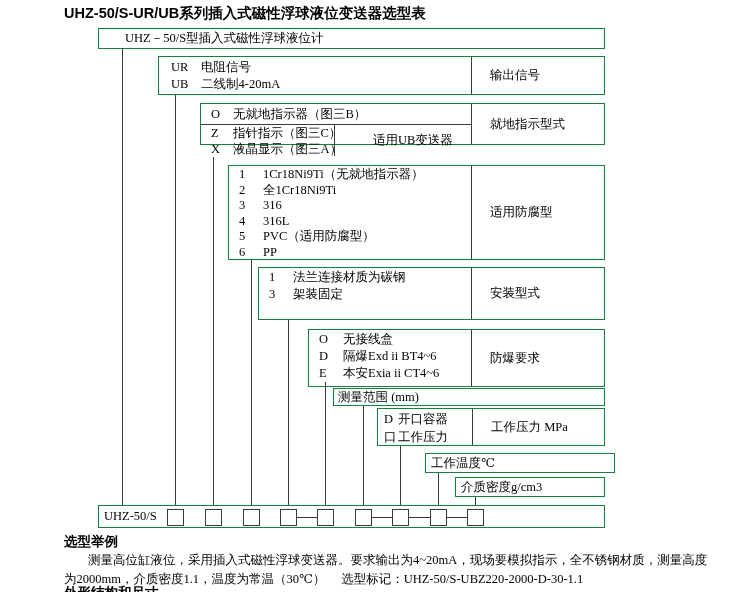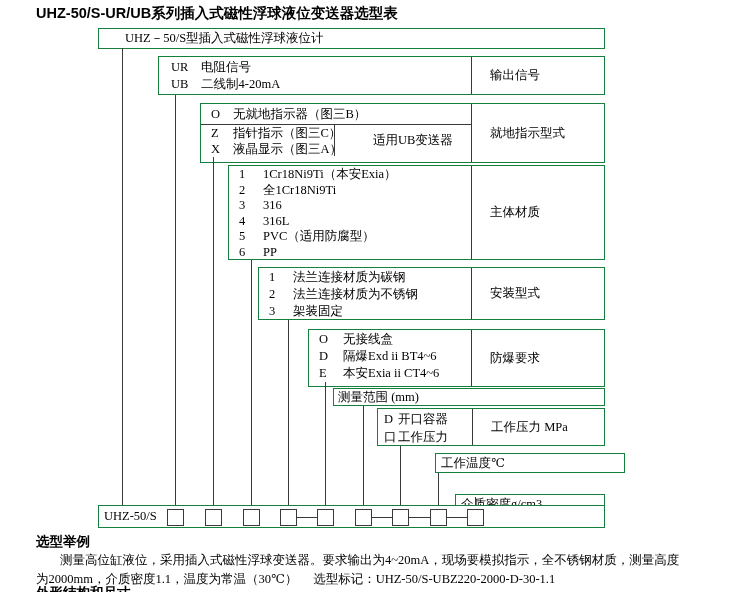--- a/index.html
+++ b/index.html
@@ -1,57 +1,57 @@
 <!DOCTYPE html>
 <html><head>
 <meta charset="utf-8">
 <style>
   html,body{margin:0;padding:0;background:#fff;}
   .page{
     position:relative;width:742px;height:592px;overflow:hidden;background:#fff;
     font-family:"Liberation Serif","DejaVu Serif",serif;color:#000;
   }
-  .abs{position:absolute;}
+  .abs{position:absolute;margin-left:28px;}
   .doc-title{
     left:36px;top:4px;font-size:14.5px;font-weight:bold;white-space:nowrap;
     font-family:"Liberation Sans","DejaVu Sans",sans-serif;letter-spacing:0px;
   }
   .box{
     position:absolute;border:1px solid #15803d;box-sizing:border-box;
     font-size:12.5px;background:#fff;
   }
   .label-cell{
     position:absolute;top:0;bottom:0;right:0;border-left:1px solid #3a3a3a;
     display:flex;align-items:center;padding-left:18px;box-sizing:border-box;
     white-space:nowrap;
   }
   .row{white-space:nowrap;}
   .code{display:inline-block;}
   .w30{width:30px}.w24{width:24px}.w22{width:22px}.w14{width:14px}
   
   .b1{left:98px;top:28px;width:507px;height:21px;line-height:19px;padding-left:26px;}
   .b2{left:158px;top:56px;width:447px;height:39px;}
   .b2 .content{padding:2px 0 0 12px;line-height:17px;}
-  .b3{left:200px;top:103px;width:405px;height:60px;}
+  .b3{left:200px;top:103px;width:405px;height:42px;}
   .b3-content{position:absolute;left:0;top:0;width:270px;height:100%;box-sizing:border-box;}
   .b3-row-o{height:21px;line-height:21px;border-bottom:1px solid #3a3a3a;padding-left:10px;box-sizing:border-box;}
   .b3-lower{display:flex;height:31px;justify-content:space-between;}
   .b3-zx{width:133px;padding-left:10px;line-height:16px;box-sizing:border-box;}
   .b3-note{flex:1;border-left:1px solid #3a3a3a;padding:7px 0 0 38px;box-sizing:border-box;white-space:nowrap;}
   .b4{left:228px;top:165px;width:377px;height:95px;}
   .b4 .content{padding:1px 0 0 10px;line-height:15.6px;}
   .b5{left:258px;top:267px;width:347px;height:53px;}
   .b5 .content{padding:1px 0 12px 10px;line-height:17px;}
   .b6{left:308px;top:329px;width:297px;height:58px;}
   .b6 .content{padding:1px 0 0 10px;line-height:17px;}
   .b7{left:333px;top:388px;width:272px;height:18px;line-height:16px;padding-left:4px;}
   .b8{left:377px;top:408px;width:228px;height:38px;}
   .b8 .content{padding:1px 0 0 6px;line-height:18px;}
-  .b9{left:435px;top:453px;width:190px;height:20px;line-height:18px;padding-left:5px;}
-  .b10{left:455px;top:494px;width:150px;height:20px;line-height:18px;padding-left:5px;}
+  .b9{left:425px;top:453px;width:190px;height:20px;line-height:18px;padding-left:5px;}
+  .b10{left:455px;top:477px;width:150px;height:20px;line-height:18px;padding-left:5px;}
   .bb{left:98px;top:505px;width:507px;height:23px;}
   .bb-prefix{position:absolute;left:5px;top:0;line-height:21px;font-size:12.5px;white-space:nowrap;}
   .slot{position:absolute;top:3px;width:17px;height:17px;border:1px solid #3a3a3a;box-sizing:border-box;background:#fff;}
   .conn{position:absolute;top:11px;height:1px;background:#3a3a3a;}
   .vline{position:absolute;width:1px;background:#3a3a3a;}
   .ex-heading{left:36px;top:533px;font-size:13.5px;font-weight:bold;white-space:nowrap;
     font-family:"Liberation Sans","DejaVu Sans",sans-serif;}
   .ex-line1{left:60px;top:552px;font-size:12.5px;white-space:nowrap;}
   .ex-line2{left:36px;top:571px;font-size:12.5px;white-space:nowrap;}
   .cut-heading{left:36px;top:584px;font-size:13.5px;font-weight:bold;white-space:nowrap;
@@ -95,34 +95,33 @@
           </div>
         </div>
         <div class="b3-note">适用UB变送器</div>
       </div>
     </div>
     <div class="label-cell" style="left:270px;">就地指示型式</div>
   </div>
 
   <div class="box b4">
     <div class="content">
-      <div class="row"><span class="code w24">1</span><span>1Cr18Ni9Ti（本安Exia）</span></div>
+      <div class="row"><span class="code w24">1</span><span>1Cr18Ni9Ti（无就地指示器）</span></div>
       <div class="row"><span class="code w24">2</span><span>全1Cr18Ni9Ti</span></div>
       <div class="row"><span class="code w24">3</span><span>316</span></div>
       <div class="row"><span class="code w24">4</span><span>316L</span></div>
       <div class="row"><span class="code w24">5</span><span>PVC（适用防腐型）</span></div>
       <div class="row"><span class="code w24">6</span><span>PP</span></div>
     </div>
-    <div class="label-cell" style="left:242px;">主体材质</div>
+    <div class="label-cell" style="left:242px;">适用防腐型</div>
   </div>
 
   <div class="box b5">
     <div class="content">
       <div class="row"><span class="code w24">1</span><span>法兰连接材质为碳钢</span></div>
-      <div class="row"><span class="code w24">2</span><span>法兰连接材质为不锈钢</span></div>
       <div class="row"><span class="code w24">3</span><span>架装固定</span></div>
     </div>
     <div class="label-cell" style="left:212px;">安装型式</div>
   </div>
 
   <div class="box b6">
     <div class="content">
       <div class="row"><span class="code w24">O</span><span>无接线盒</span></div>
       <div class="row"><span class="code w24">D</span><span>隔爆Exd ii BT4~6</span></div>
       <div class="row"><span class="code w24">E</span><span>本安Exia ii CT4~6</span></div>

